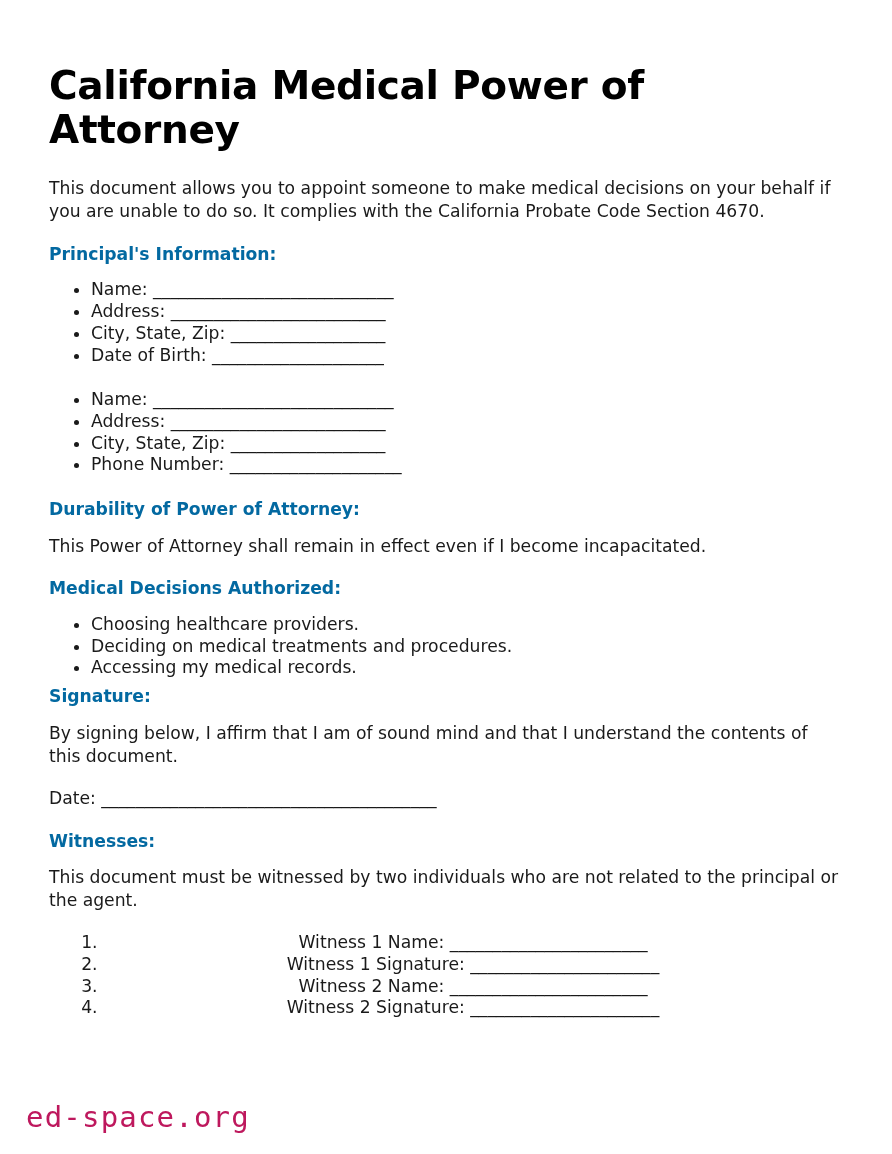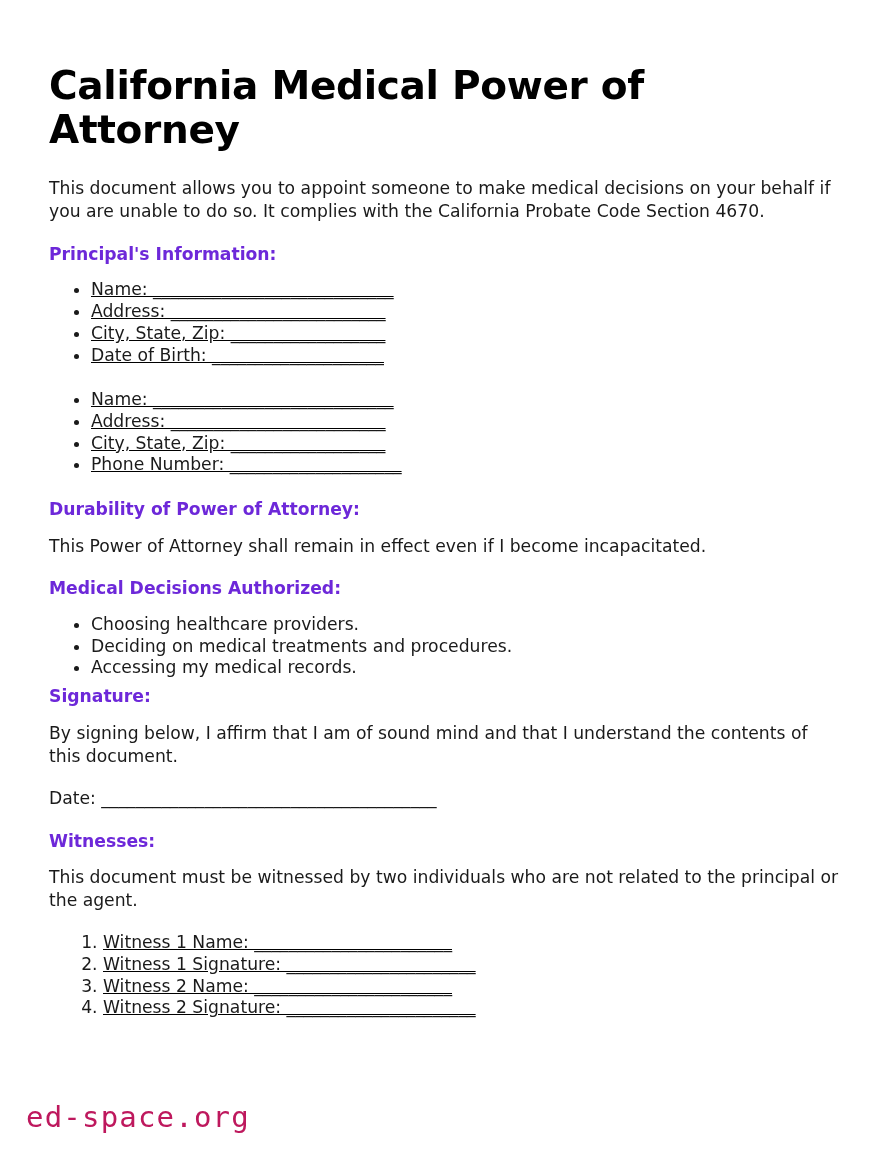--- a/index.html
+++ b/index.html
@@ -54,32 +54,31 @@
     color: #1a1a1a;
     max-width: 794px;
   }
 
   
   .section-heading {
     font-size: 17.2px;
     font-weight: bold;
     line-height: 1.3;
     margin: 0 0 14px 0;
-    color: #6d28d9;
+    color: #0369a1;
   }
 
   
   ul.field-list, ol.field-list {
     margin: 0 0 22px 0;
     padding: 0 0 0 42px;
     list-style-position: outside;
-    text-decoration: underline;
   }
   ul.field-list { list-style-type: disc; }
-  ol.field-list { list-style-type: decimal; padding-left: 54px; }
+  ol.field-list { list-style-type: decimal; padding-left: 54px; text-align: center; }
 
   ul.field-list > li, ol.field-list > li {
     font-size: 17.2px;
     line-height: 1.27;
     color: #1a1a1a;
     margin: 0;
     padding: 0;
     white-space: nowrap;
   }
   ul.field-list > li::marker { font-size: 17.2px; }

